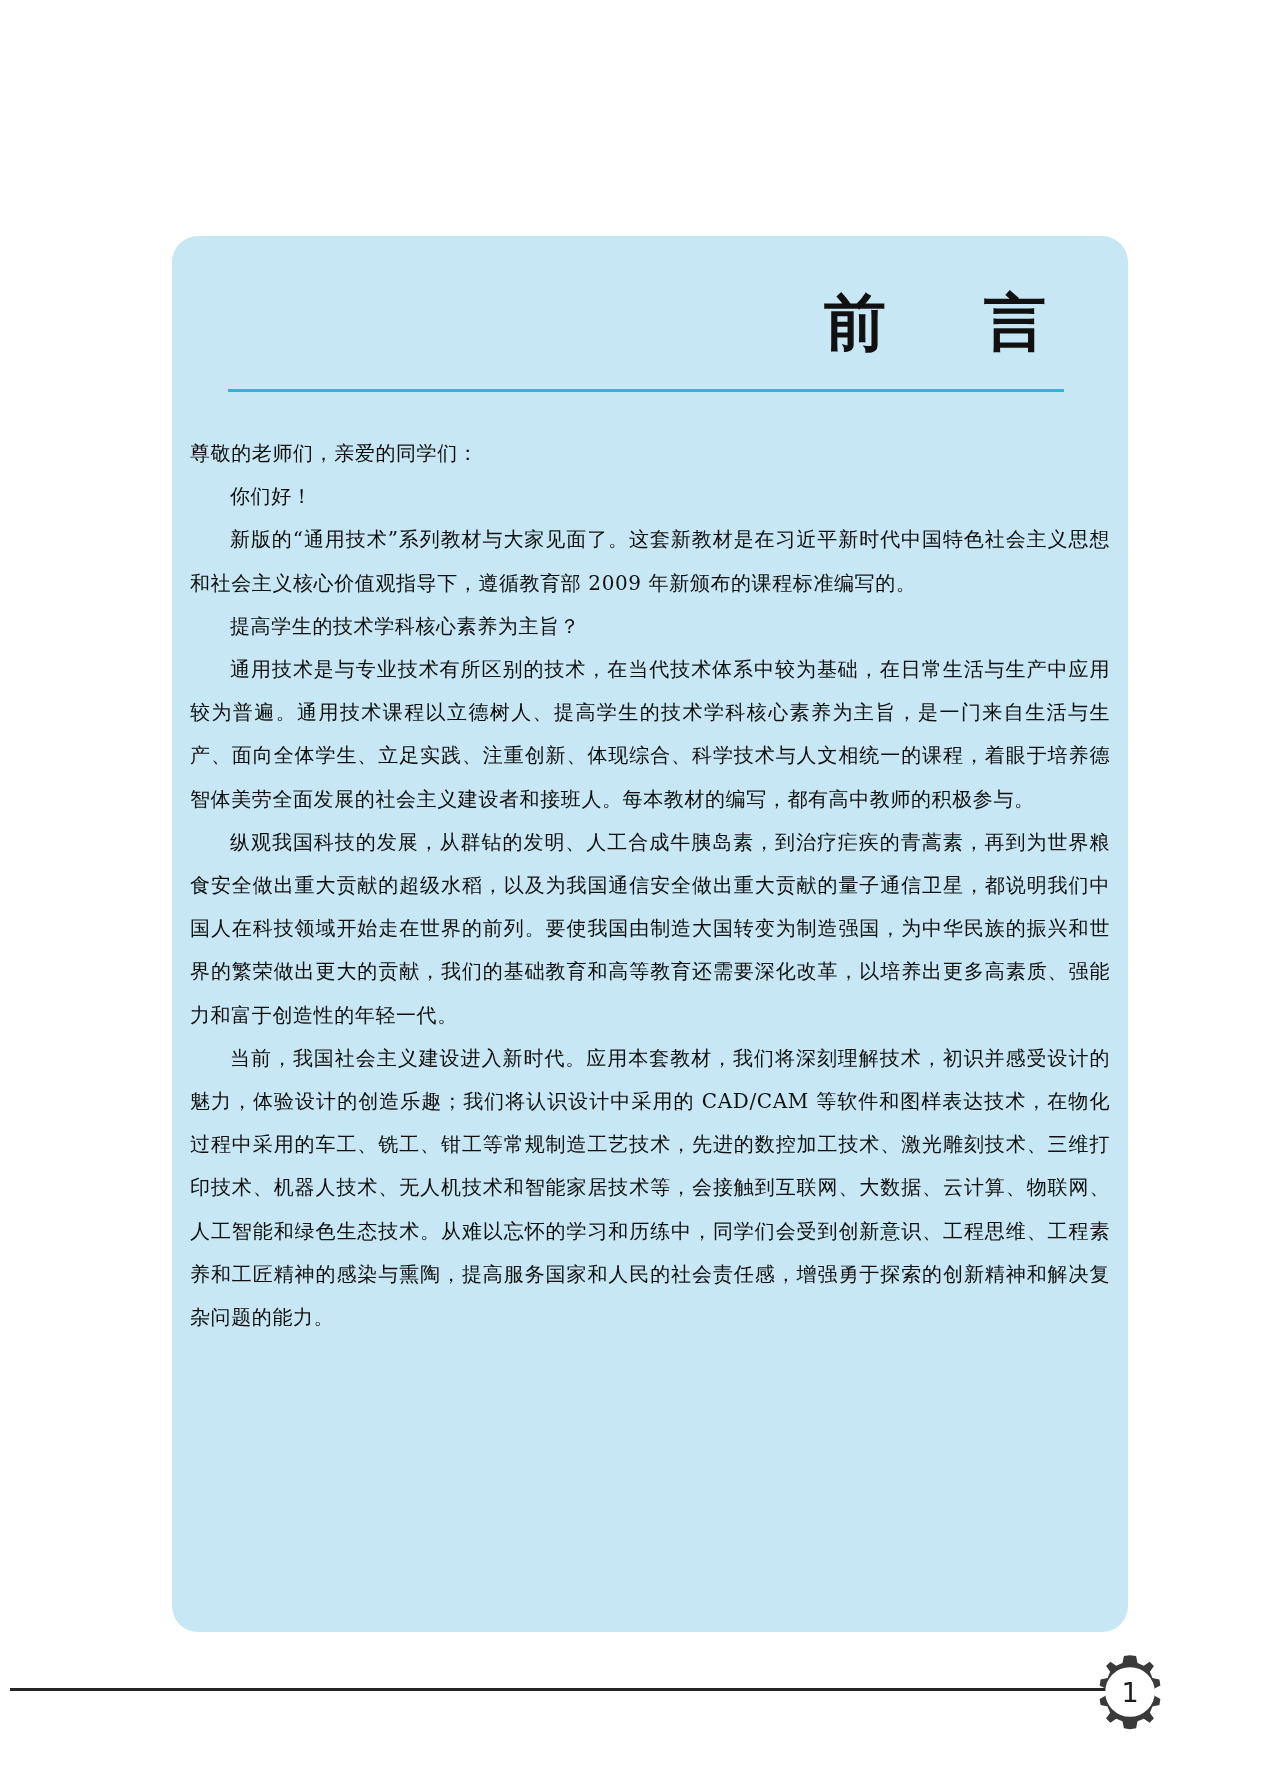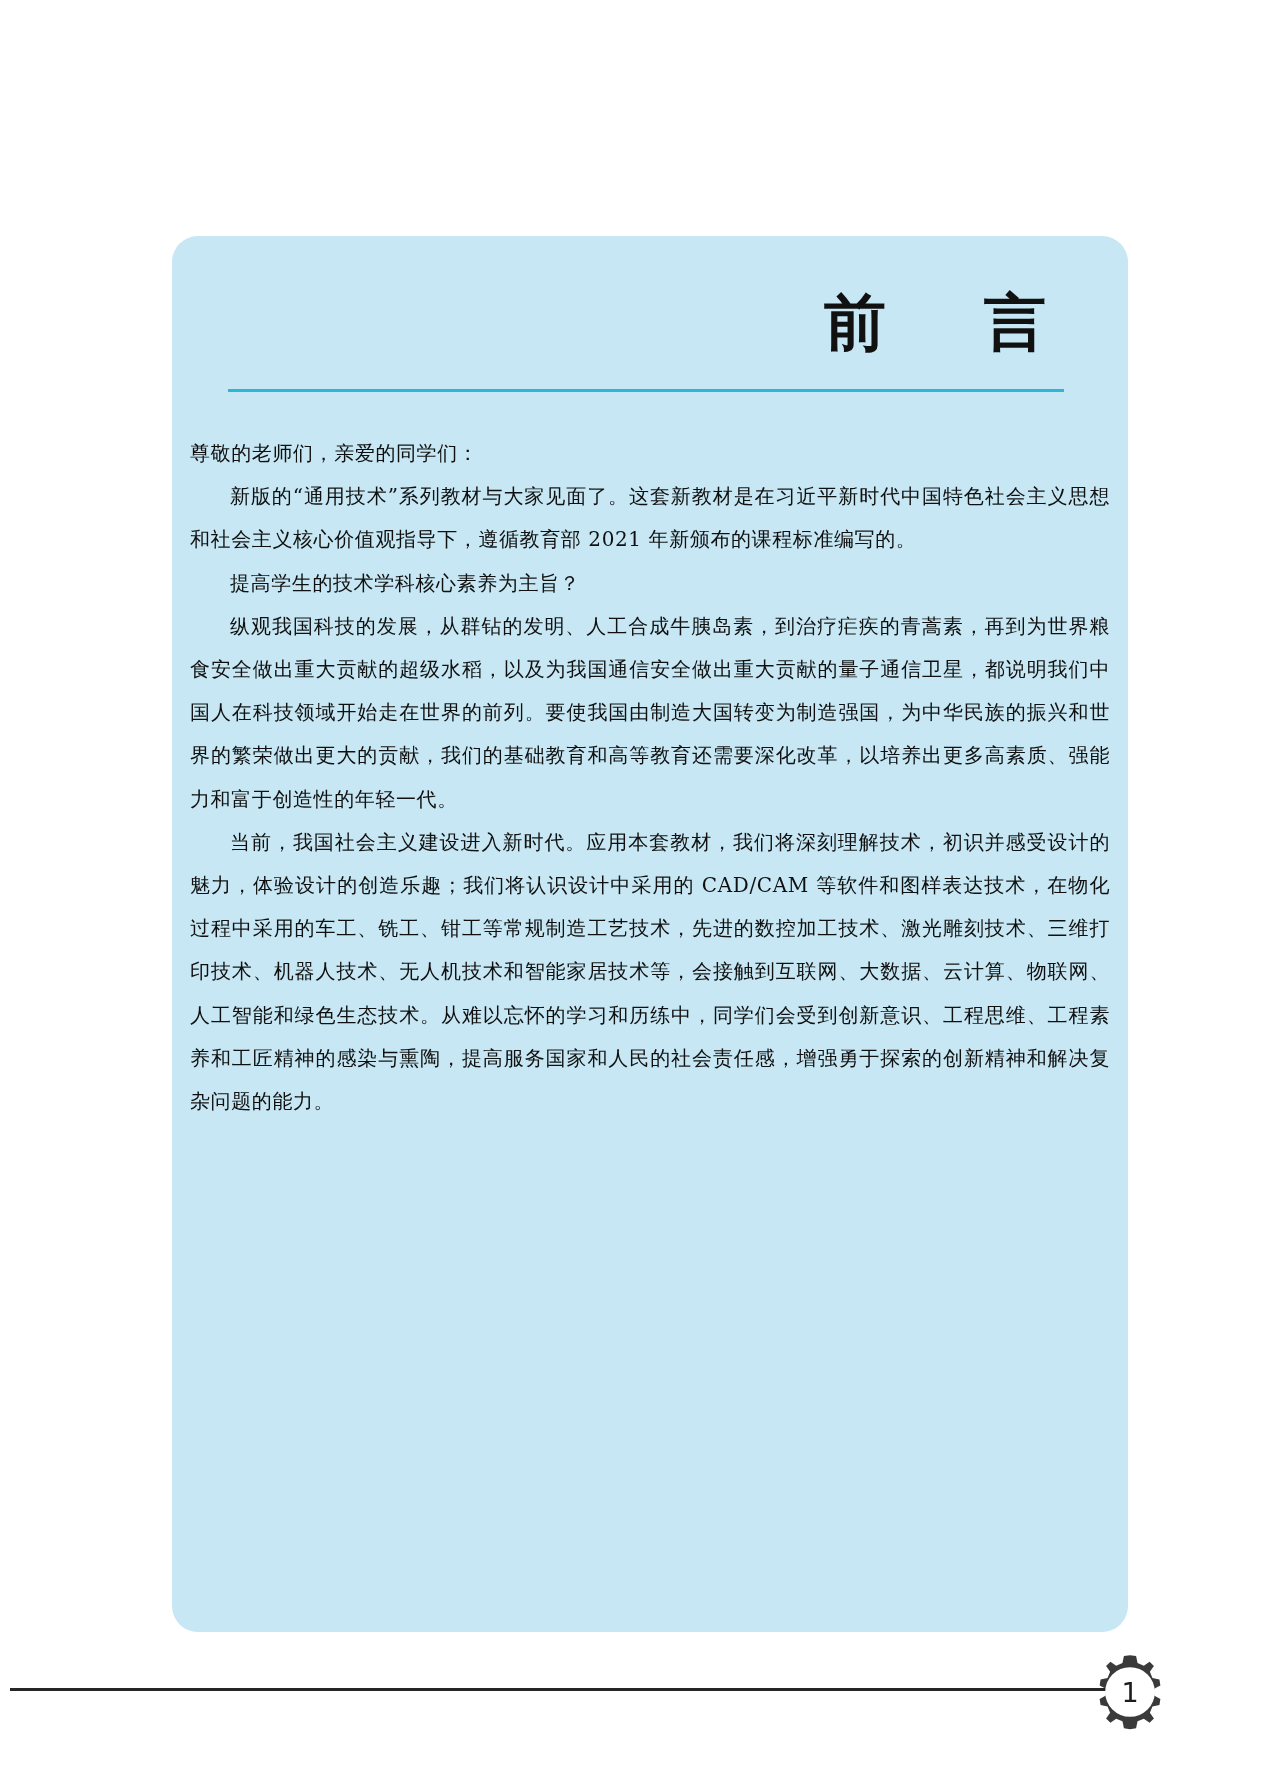--- a/index.html
+++ b/index.html
@@ -129,22 +129,24 @@
 
   <div class="panel"></div>
 
   <div class="title-block">
     <span class="title">前　言</span>
   </div>
   <div class="title-rule"></div>
 
   <div class="body-text">
     <p class="hang">尊敬的老师们，亲爱的同学们：</p>
-    <p class="indent">新版的“通用技术”系列教材与大家见面了。这套新教材是在习近平新时代中国特色社会主义思想和社会主义核心价值观指导下，遵循教育部 2021 年新颁布的课程标准编写的。</p>
+    <p class="indent">你们好！</p>
+    <p class="indent">新版的“通用技术”系列教材与大家见面了。这套新教材是在习近平新时代中国特色社会主义思想和社会主义核心价值观指导下，遵循教育部 2009 年新颁布的课程标准编写的。</p>
     <p class="indent">提高学生的技术学科核心素养为主旨？</p>
+    <p class="indent">通用技术是与专业技术有所区别的技术，在当代技术体系中较为基础，在日常生活与生产中应用较为普遍。通用技术课程以立德树人、提高学生的技术学科核心素养为主旨，是一门来自生活与生产、面向全体学生、立足实践、注重创新、体现综合、科学技术与人文相统一的课程，着眼于培养德智体美劳全面发展的社会主义建设者和接班人。每本教材的编写，都有高中教师的积极参与。</p>
     <p class="indent">纵观我国科技的发展，从群钻的发明、人工合成牛胰岛素，到治疗疟疾的青蒿素，再到为世界粮食安全做出重大贡献的超级水稻，以及为我国通信安全做出重大贡献的量子通信卫星，都说明我们中国人在科技领域开始走在世界的前列。要使我国由制造大国转变为制造强国，为中华民族的振兴和世界的繁荣做出更大的贡献，我们的基础教育和高等教育还需要深化改革，以培养出更多高素质、强能力和富于创造性的年轻一代。</p>
     <p class="indent">当前，我国社会主义建设进入新时代。应用本套教材，我们将深刻理解技术，初识并感受设计的魅力，体验设计的创造乐趣；我们将认识设计中采用的 CAD/CAM 等软件和图样表达技术，在物化过程中采用的车工、铣工、钳工等常规制造工艺技术，先进的数控加工技术、激光雕刻技术、三维打印技术、机器人技术、无人机技术和智能家居技术等，会接触到互联网、大数据、云计算、物联网、人工智能和绿色生态技术。从难以忘怀的学习和历练中，同学们会受到创新意识、工程思维、工程素养和工匠精神的感染与熏陶，提高服务国家和人民的社会责任感，增强勇于探索的创新精神和解决复杂问题的能力。</p>
   </div>
 
   <div class="footer-rule"></div>
 
   <div class="page-badge">
     <svg viewBox="0 0 100 100" aria-hidden="true">
       <g fill="#3a3a3a">
         <path d="M50 3

